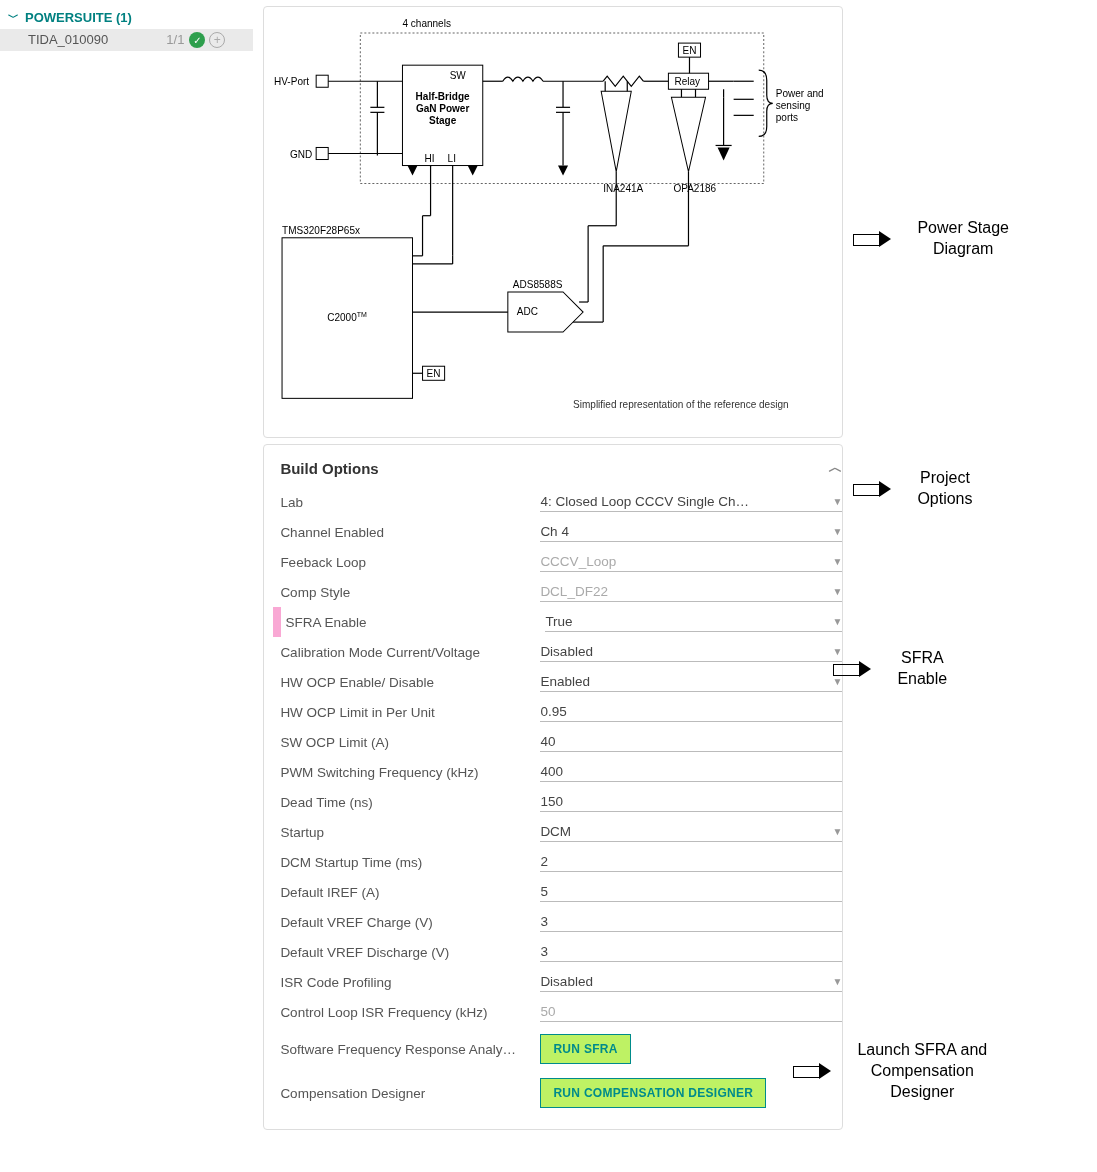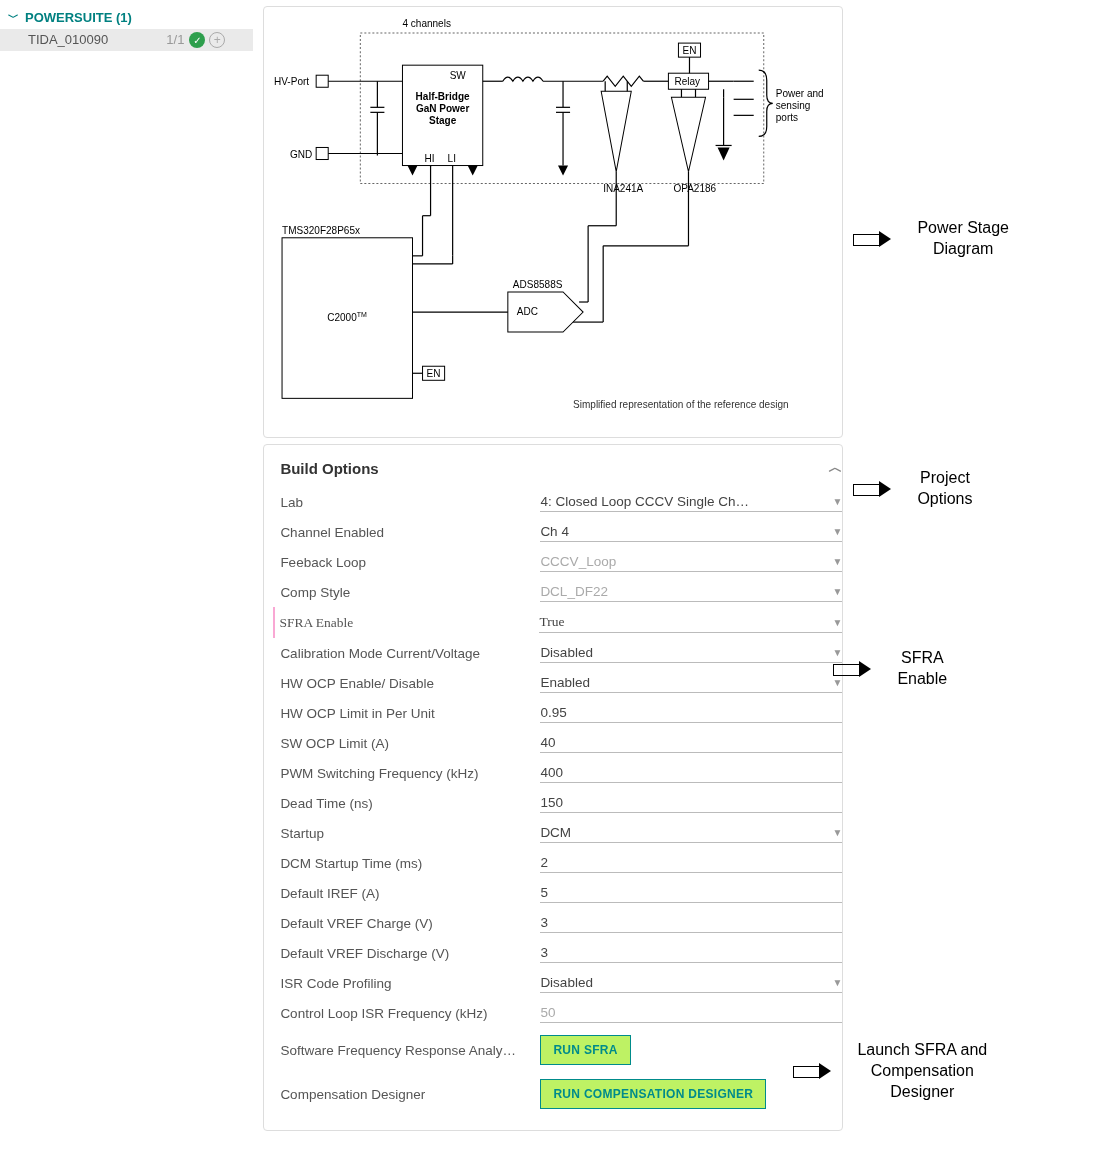--- a/index.html
+++ b/index.html
@@ -13,21 +13,21 @@
   .tree-item .count { color: #999; margin-right: 5px; }
   .check-icon { width: 16px; height: 16px; border-radius: 50%; background: #2e9f4d; display: inline-flex; align-items: center; justify-content: center; color: #fff; font-size: 10px; margin-right: 4px; }
   .plus-icon { width: 16px; height: 16px; border-radius: 50%; border: 1.5px solid #aaa; display: inline-flex; align-items: center; justify-content: center; color: #aaa; font-size: 12px; line-height: 1; }
   .main { flex: 1; padding: 0 10px; }
   .card { border: 1px solid #ddd; border-radius: 4px; background: #fff; margin: 6px 0; padding: 10px 0 14px 16px; width: 580px; }
   .diagram-card { padding: 8px; }
   .diagram-svg { width: 100%; }
   .section-title { font-weight: bold; font-size: 15px; color: #333; display: flex; justify-content: space-between; align-items: center; padding: 4px 0 10px 0; }
   .section-title .chev-up { color: #888; cursor: pointer; font-size: 14px; }
   .form-row { display: flex; align-items: center; padding: 5px 0; }
-  .form-row.highlight { border-left: 2px solid #f9a8d4; padding-left: 4px; margin-left: -7px; font-family: Liberation Serif, serif; }
+  .form-row.highlight { border-left: 8px solid #f9a8d4; padding-left: 4px; margin-left: -7px; }
   .form-label { width: 260px; color: #555; font-size: 13.5px; white-space: nowrap; overflow: hidden; text-overflow: ellipsis; padding-right: 8px; }
   .form-field { flex: 1; display: flex; align-items: center; border-bottom: 1px solid #bbb; padding: 2px 0; font-size: 13.5px; color: #444; gap: 8px; }
   .form-field.sel { justify-content: space-between; }
   .form-field.disabled { color: #aaa; }
   .form-field .drop { color: #999; font-size: 10px; }
   .run-btn { border: 1px solid #008b8b; color: #008b8b; background: #bef264; padding: 7px 12px; font-weight: bold; font-size: 12px; letter-spacing: 0.3px; cursor: pointer; }
   .form-row.btn-row .form-field { border-bottom: none; }
   .annotations { width: 250px; padding-top: 220px; position: relative; }
   .annot { position: absolute; display: flex; align-items: center; gap: 26px; left: 0; }
   .annot .text { font-size: 16px; color: #000; line-height: 1.3; text-align: center; }

